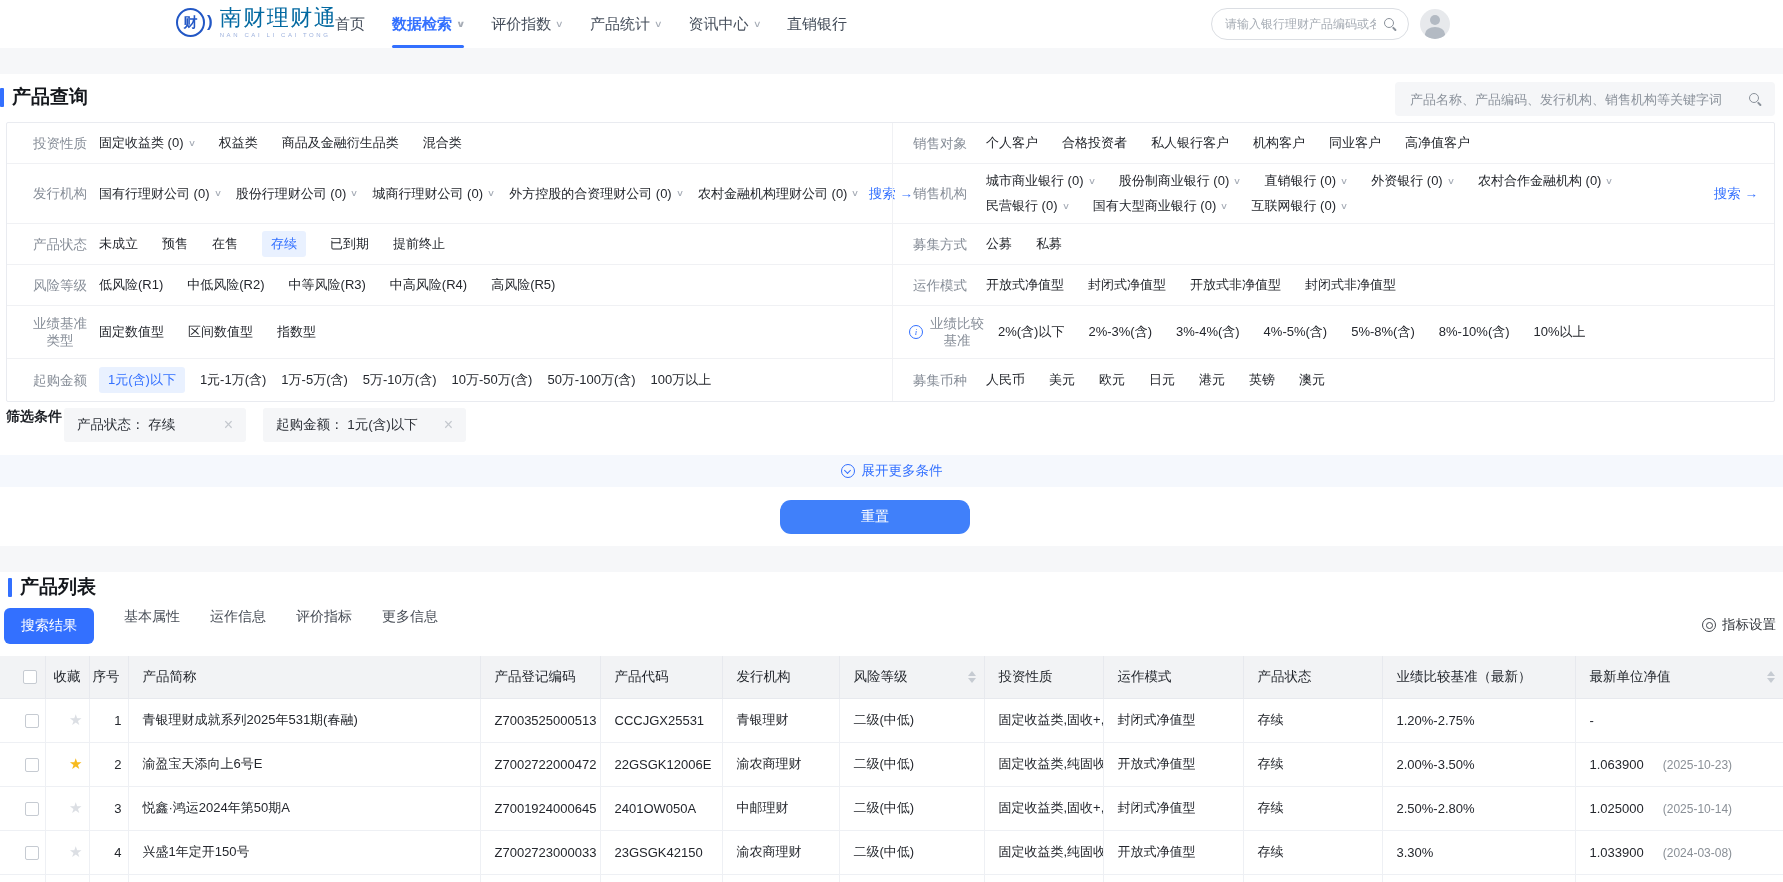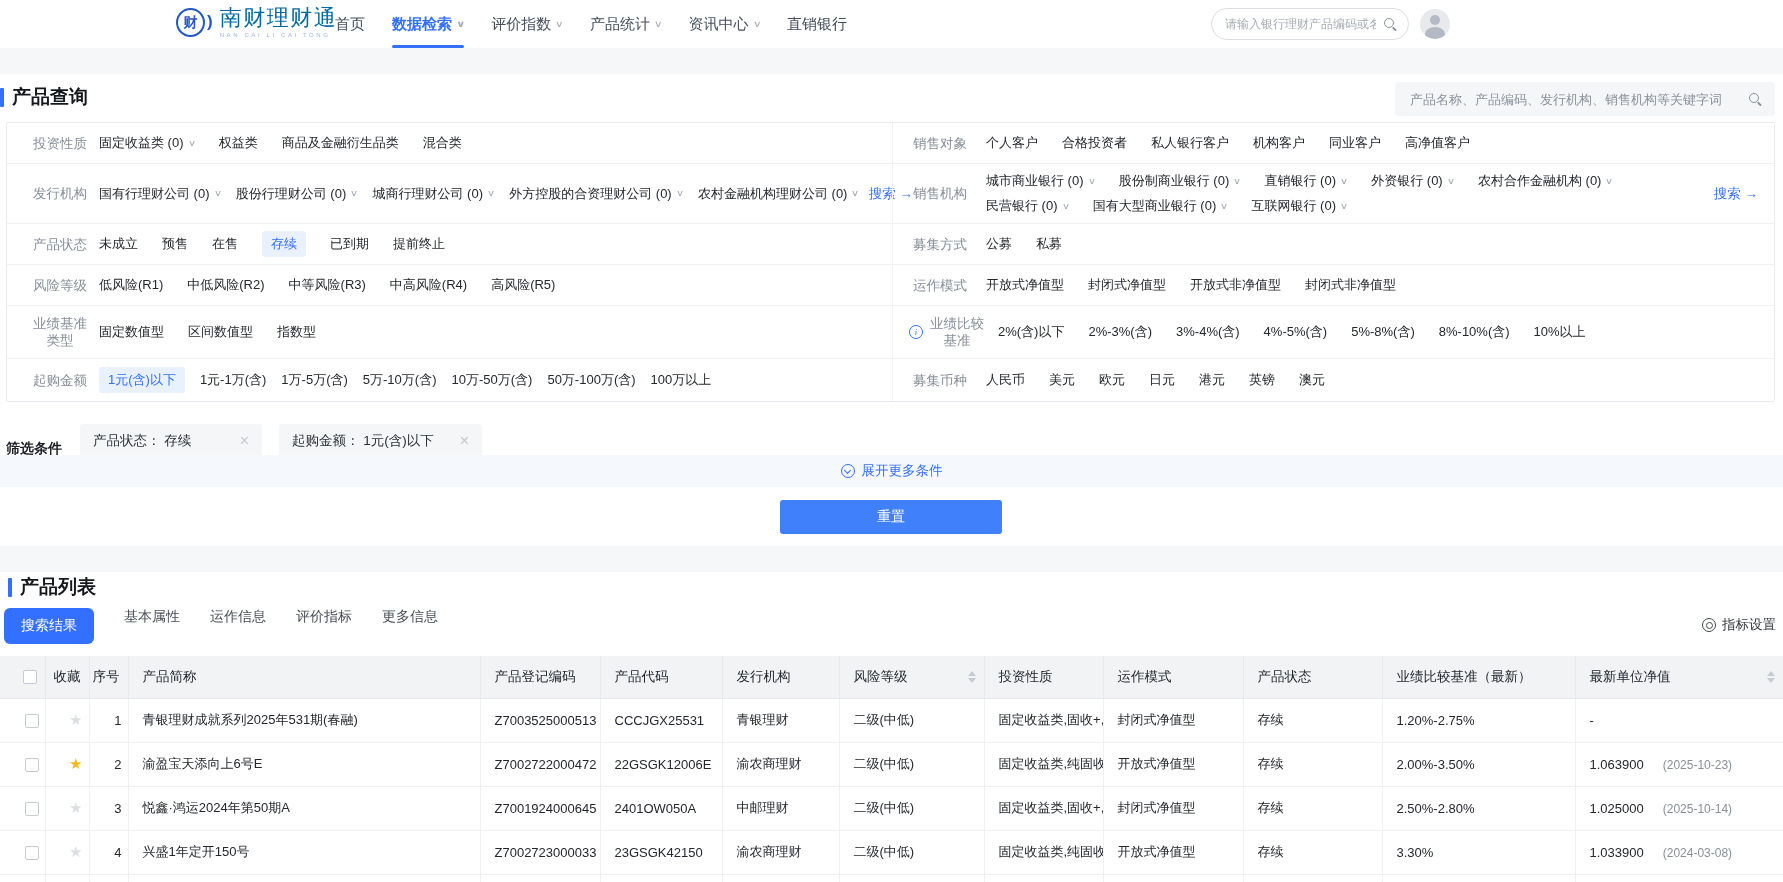--- a/index.html
+++ b/index.html
@@ -60,33 +60,33 @@
              line-height:13px;text-align:center;font-family:"Liberation Serif","DejaVu Serif",serif;font-style:italic;margin-right:3px;box-sizing:border-box}
   .chips{display:flex;align-items:center;gap:24px;flex-wrap:nowrap}
   .tight .chips{gap:15px}
   .wrap .chips{flex-wrap:wrap;row-gap:7px;max-width:718px;padding:8px 0}
   .chip{font-size:13px;color:#24272d;display:inline-flex;align-items:center;gap:5px;cursor:pointer;white-space:nowrap}
   .chip .chev{font-size:8.5px}
   .chip.sel{color:#3370ff;background:#e9f1ff;padding:4px 9px;border-radius:3px}
   .srch{margin-left:auto;padding-left:10px;margin-right:6px;color:#3370ff;font-size:13.5px;white-space:nowrap;cursor:pointer;flex:none;align-self:center}
 
   
-  .tag-row{position:absolute;left:6px;top:424px;display:flex;align-items:flex-end;gap:18px}
+  .tag-row{position:absolute;left:6px;top:408px;display:flex;align-items:flex-start;gap:2px}
   .tag-label{font-size:14px;font-weight:bold;color:#1d2026}
   .tag{height:34px;min-width:182px;box-sizing:border-box;background:#f5f6f8;border-radius:3px;display:flex;align-items:center;
        justify-content:space-between;gap:26px;padding:0 13px;font-size:13.5px;color:#2c3037}
   .tag .x{color:#c3c7cd;font-size:16px;line-height:1;cursor:pointer}
 
   
   .expand-bar{position:absolute;left:0;top:455px;width:1783px;height:32px;background:#f5f8fd;display:flex;align-items:center;
               justify-content:center;gap:7px;color:#3370ff;font-size:13.5px;cursor:pointer}
   .expand-icon{width:14px;height:14px;border:1px solid #3370ff;border-radius:50%;position:relative;box-sizing:border-box;flex:none}
   .expand-icon::after{content:"";position:absolute;left:3.5px;top:3px;width:4px;height:4px;border-right:1.5px solid #3370ff;
                       border-bottom:1.5px solid #3370ff;transform:rotate(45deg)}
-  .reset{position:absolute;left:780px;top:500px;width:222px;height:34px;background:#4080fa;color:#fff;border:0;border-radius:3px;
+  .reset{position:absolute;left:780px;top:500px;width:190px;height:34px;background:#4080fa;color:#fff;border:0;border-radius:11px;
          font-size:14px;cursor:pointer;font-family:"Liberation Sans","DejaVu Sans",sans-serif}
 
   
   .tabs{position:absolute;left:4px;top:608px;display:flex;align-items:flex-start;gap:30px}
   .tab{font-size:14px;color:#474d56;cursor:pointer;white-space:nowrap}
   .tab.active{background:#3370ff;color:#fff;padding:9px 17px;border-radius:6px}
   .settings{position:absolute;right:7px;top:616px;display:flex;align-items:center;gap:6px;font-size:13.5px;color:#33373d;cursor:pointer}
   .gear{width:14px;height:14px;border:1.5px solid #43474e;border-radius:50%;position:relative;box-sizing:border-box;flex:none}
   .gear::after{content:"";position:absolute;left:2.5px;top:2.5px;right:2.5px;bottom:2.5px;border:1.5px solid #43474e;border-radius:50%;box-sizing:border-box}
 

